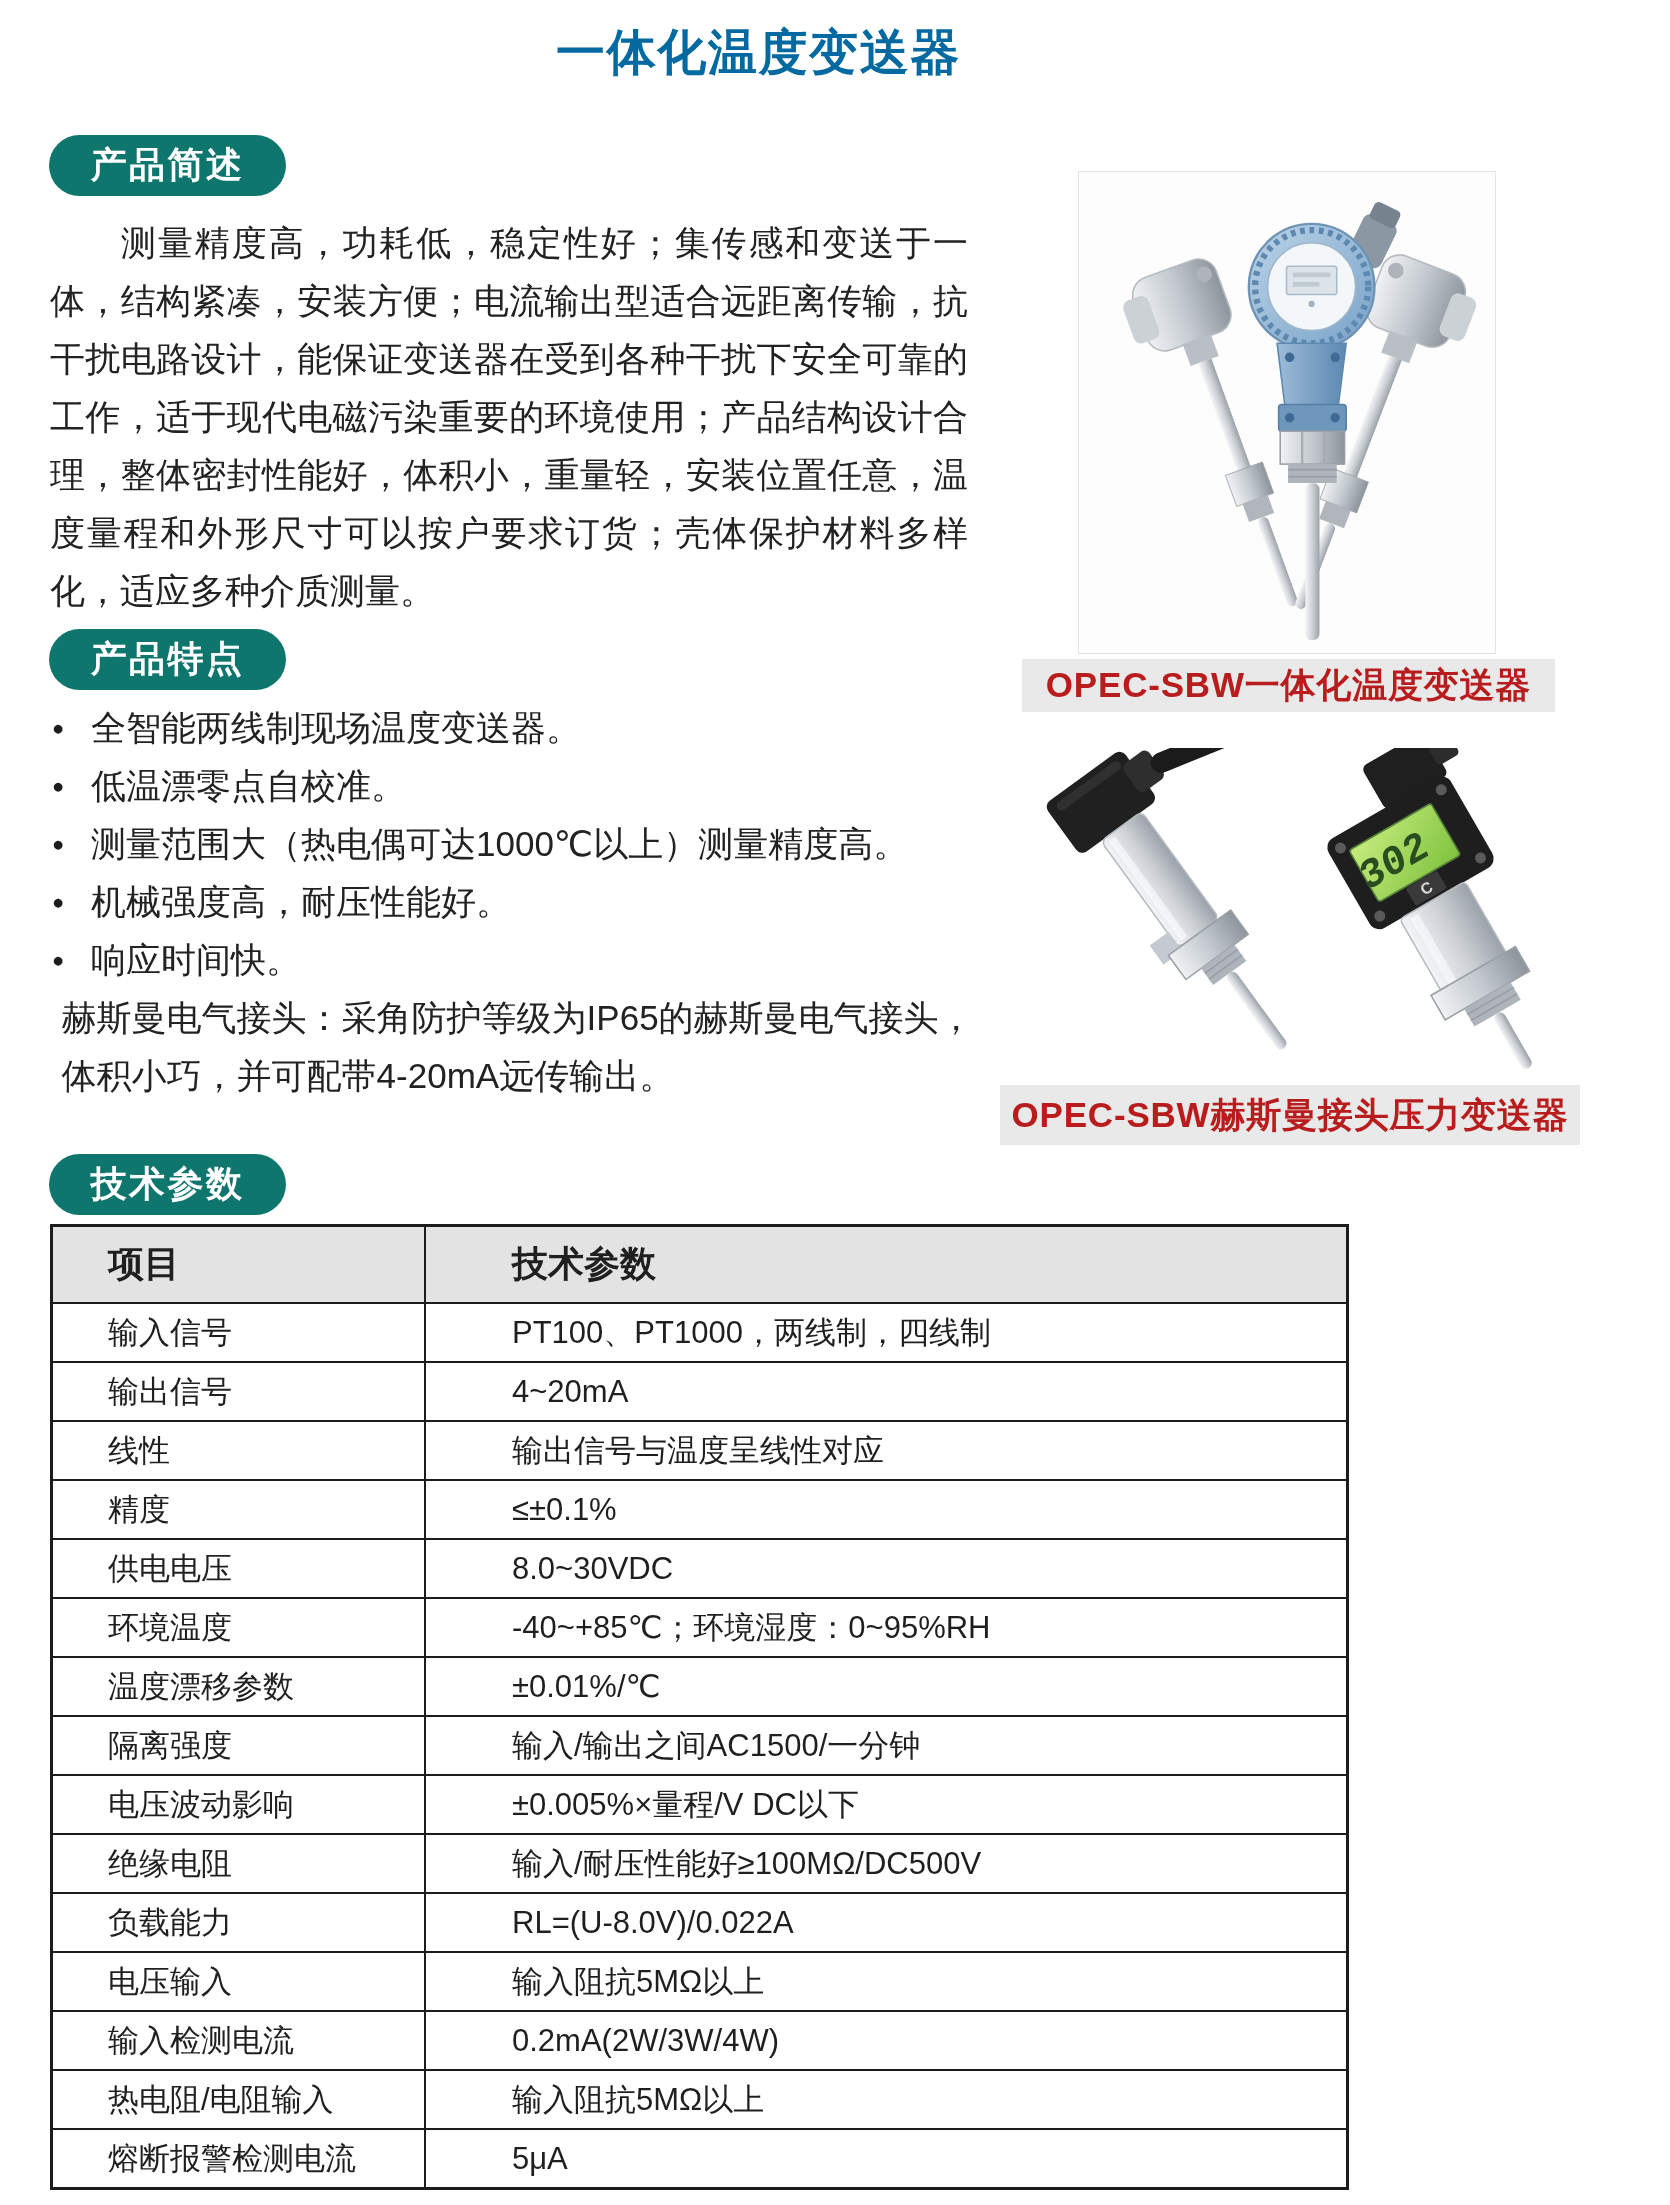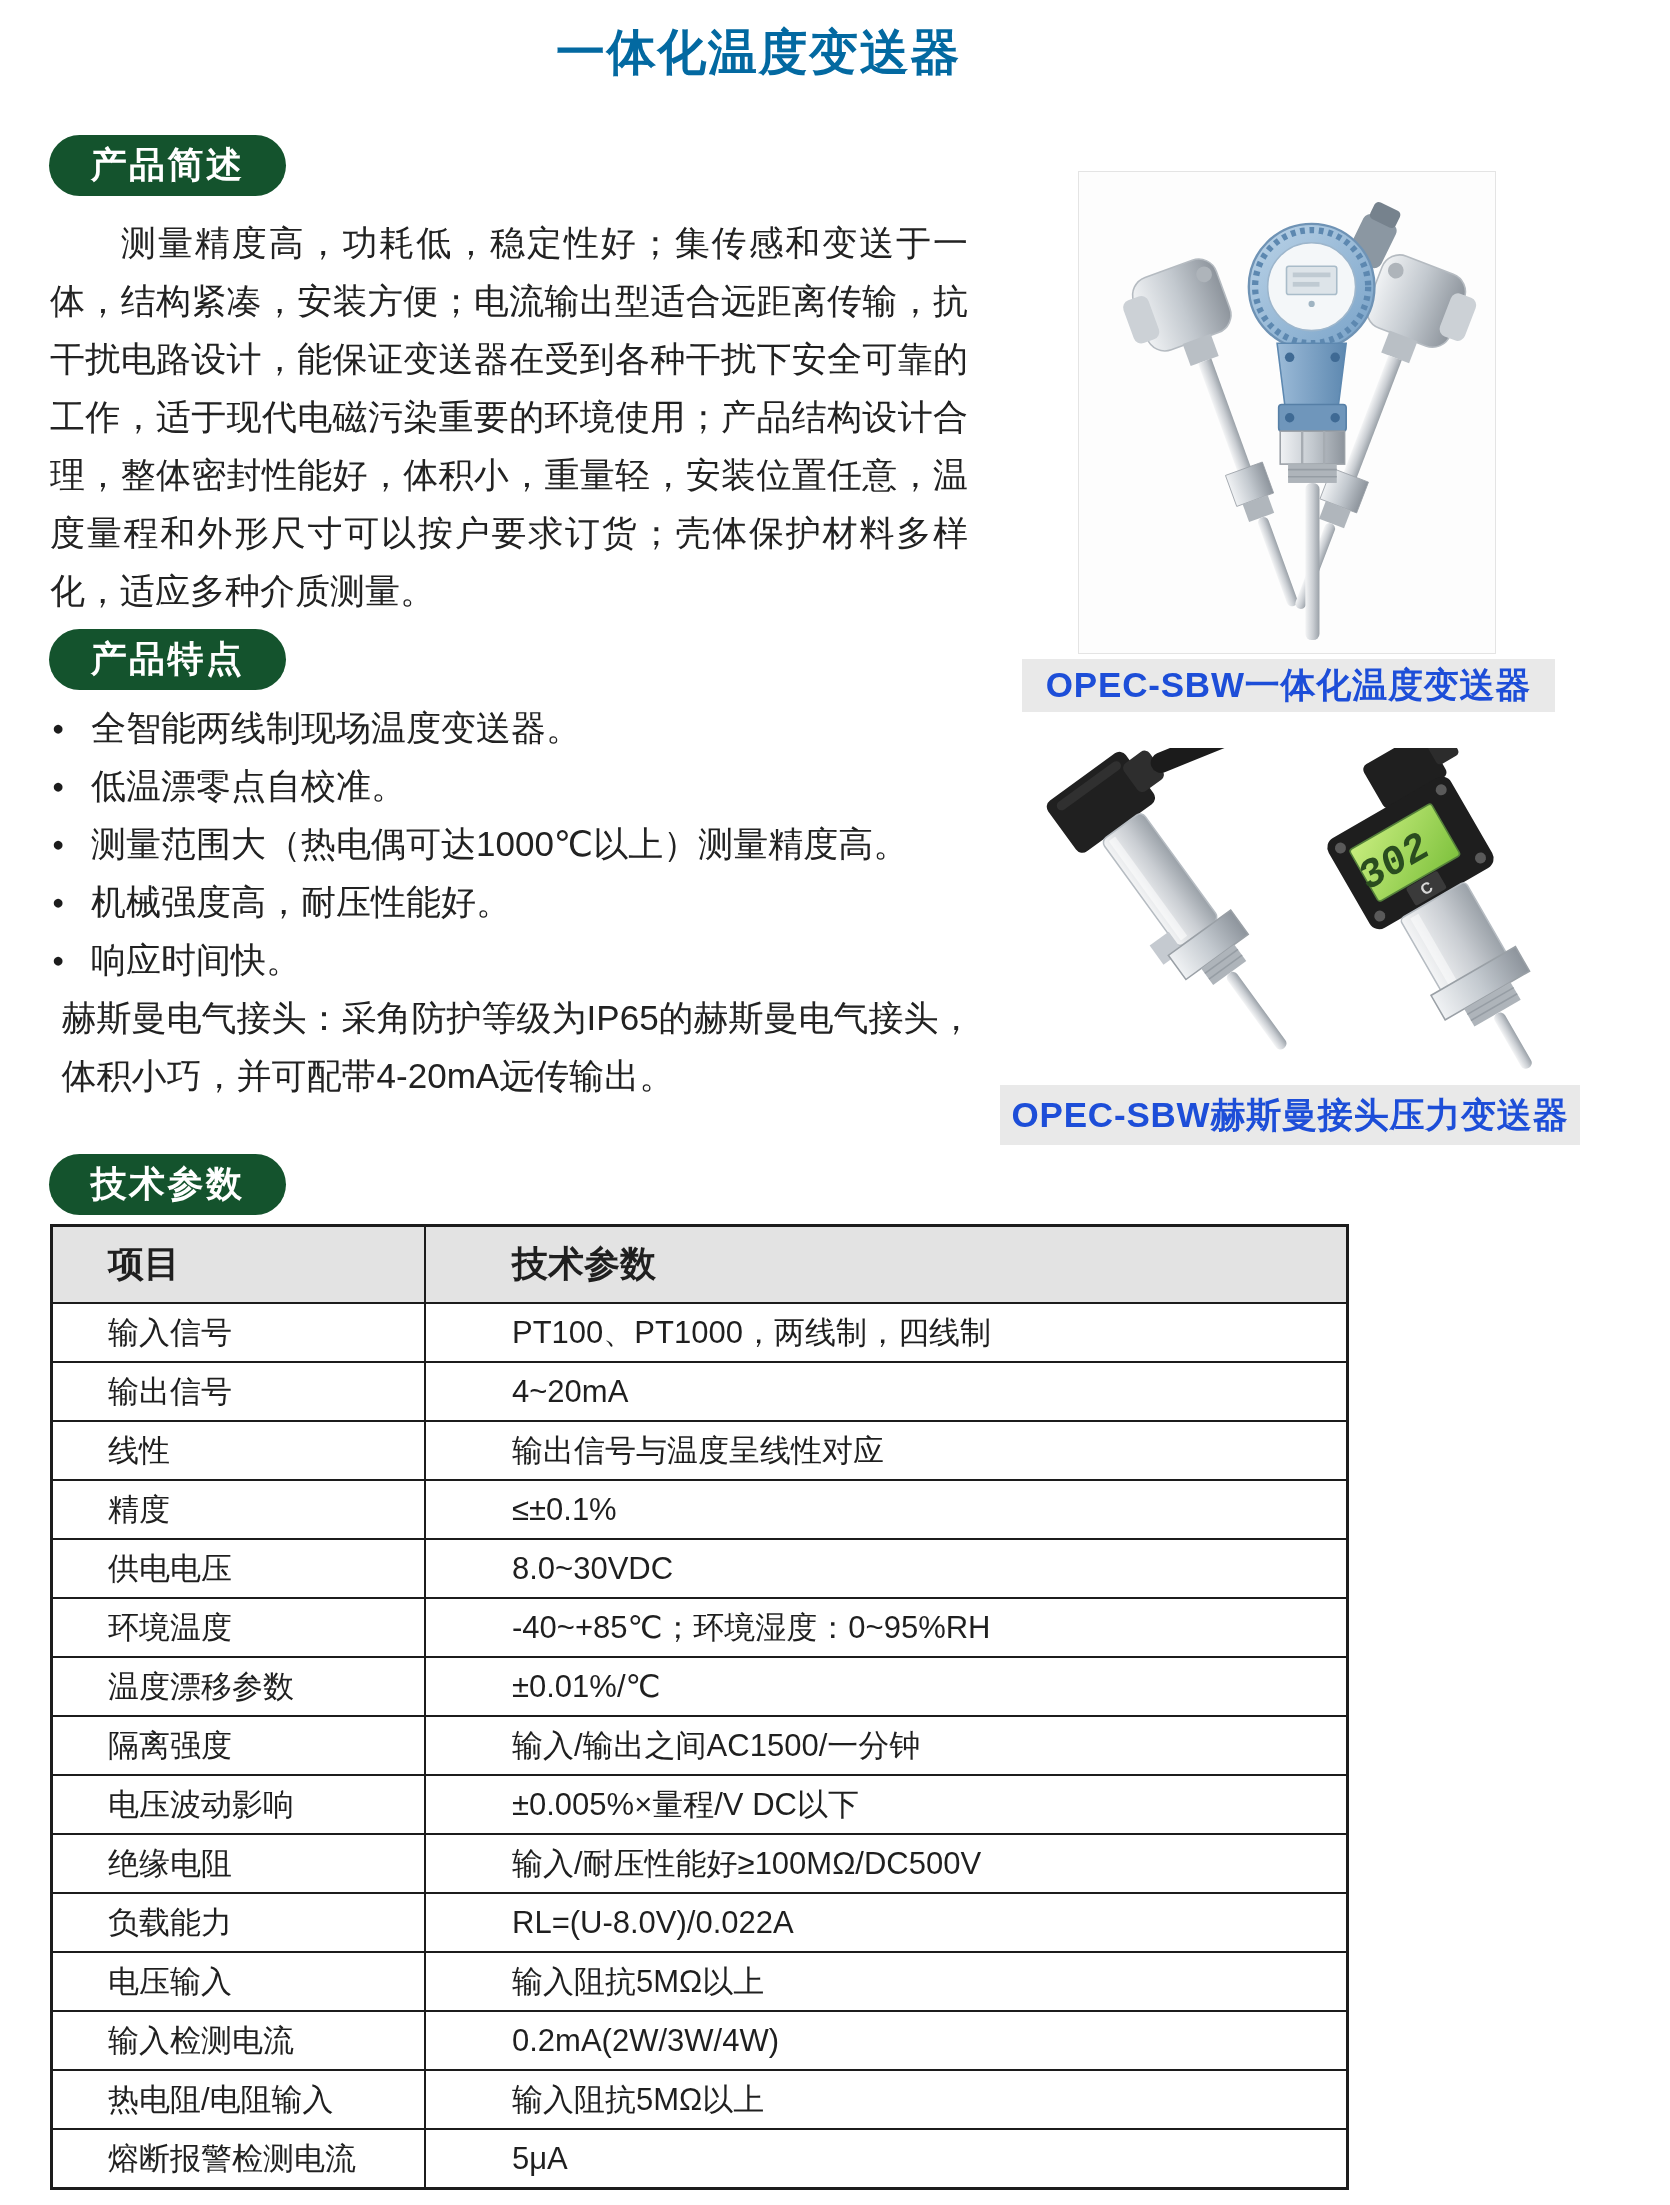--- a/index.html
+++ b/index.html
@@ -18,21 +18,21 @@
     text-align:center;
     font-size:49px;
     font-weight:800;
     letter-spacing:1.6px;
     color:#0369a1;
   }
   .badge{
     position:absolute;
     left:49px;
     width:237px;height:61px;
-    background:#14532d;
+    background:#0f766e;
     border-radius:31px;
     color:#ffffff;
     font-size:36px;
     font-weight:700;
     letter-spacing:2.4px;
     display:flex;align-items:center;justify-content:center;
   }
   .badge-overview{top:135px;}
   .badge-features{top:629px;}
   .badge-specs{top:1154px;}
@@ -62,21 +62,21 @@
     left:1000px;top:748px;
     width:580px;height:324px;
     background:#ffffff;
   }
   .caption-bar{
     position:absolute;
     background:#e9e9e9;
     display:flex;align-items:center;justify-content:center;
     font-size:35px;
     font-weight:700;
-    color:#1d4ed8;
+    color:#b91c1c;
     letter-spacing:0.8px;
   }
   .caption-1{left:1022px;top:659px;width:533px;height:53px;}
   .caption-2{left:1000px;top:1085px;width:580px;height:60px;}
 
   .features-block{
     position:absolute;
     left:49px;top:699px;
     width:982px;
     font-size:35px;

